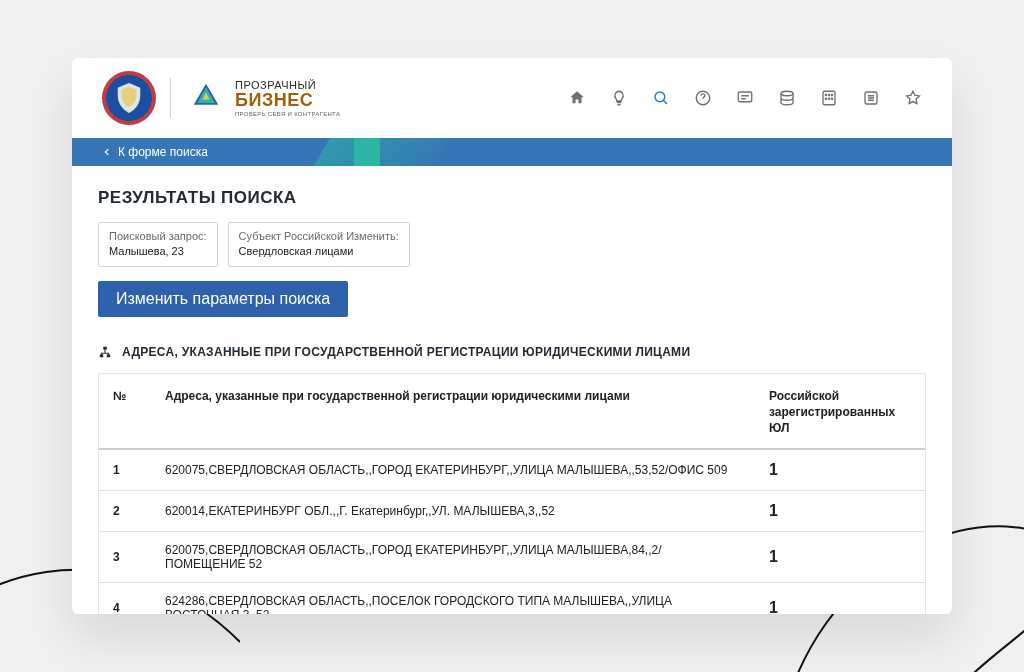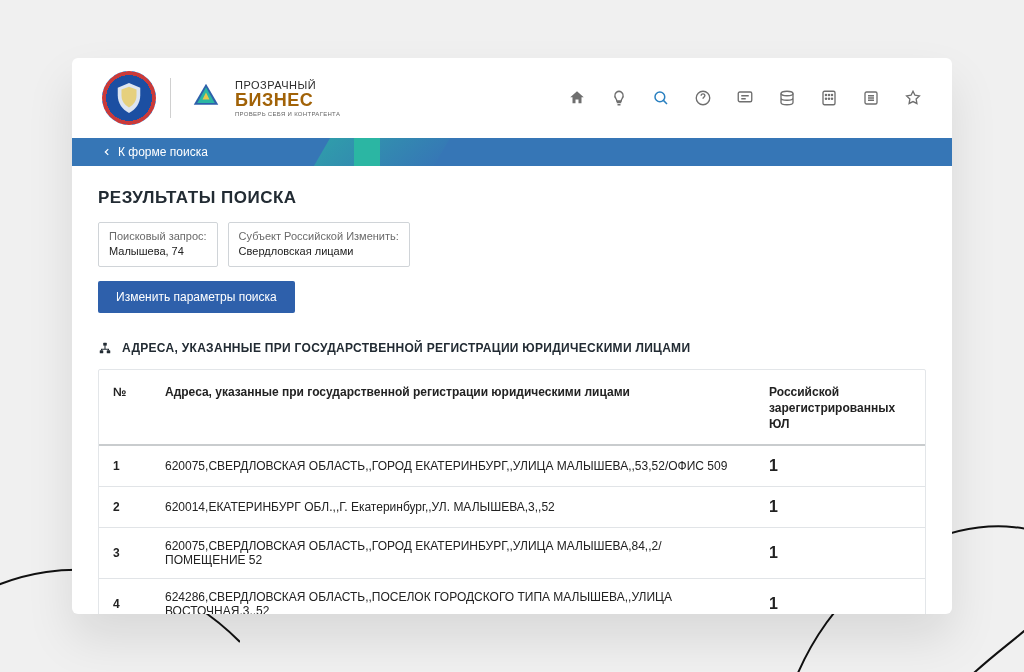--- a/index.html
+++ b/index.html
@@ -127,21 +127,21 @@
   background: #fff;
 }
 .chip .lbl { color: #6a6a6a; }
 .chip .val { color: #222; }
 .btn-primary {
   background: #2e60ab;
   color: #fff;
   border: none;
   border-radius: 2px;
   padding: 9px 18px;
-  font-size: 12px;
+  font-size: 16px;
   cursor: pointer;
 }
 
 .section-title {
   display: flex; align-items: center; gap: 10px;
   font-size: 12px; letter-spacing: 0.3px; font-weight: 800;
   color: #222b33; text-transform: uppercase;
   margin-top: 28px; margin-bottom: 14px;
 }
 .section-title svg { width: 14px; height: 14px; color: #222b33; }
@@ -283,21 +283,21 @@
       <span>К форме поиска</span>
     </div>
   </div>
 
   <div class="content">
     <h1 class="page-title">РЕЗУЛЬТАТЫ ПОИСКА</h1>
 
     <div class="chips">
       <div class="chip">
         <div class="lbl">Поисковый запрос:</div>
-        <div class="val">Малышева, 74</div>
+        <div class="val">Малышева, 23</div>
       </div>
       <div class="chip">
         <div class="lbl">Субъект Российской Изменить:</div>
         <div class="val">Свердловская лицами</div>
       </div>
     </div>
 
     <button class="btn-primary">Изменить параметры поиска</button>
 
     <div class="section-title">

